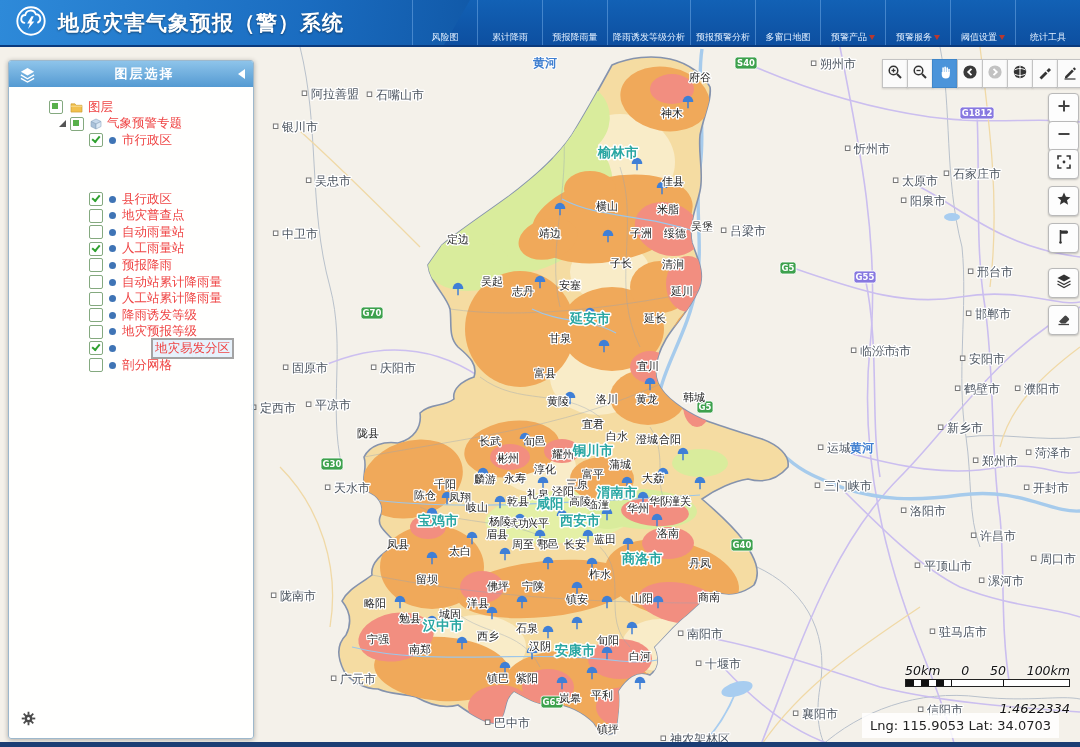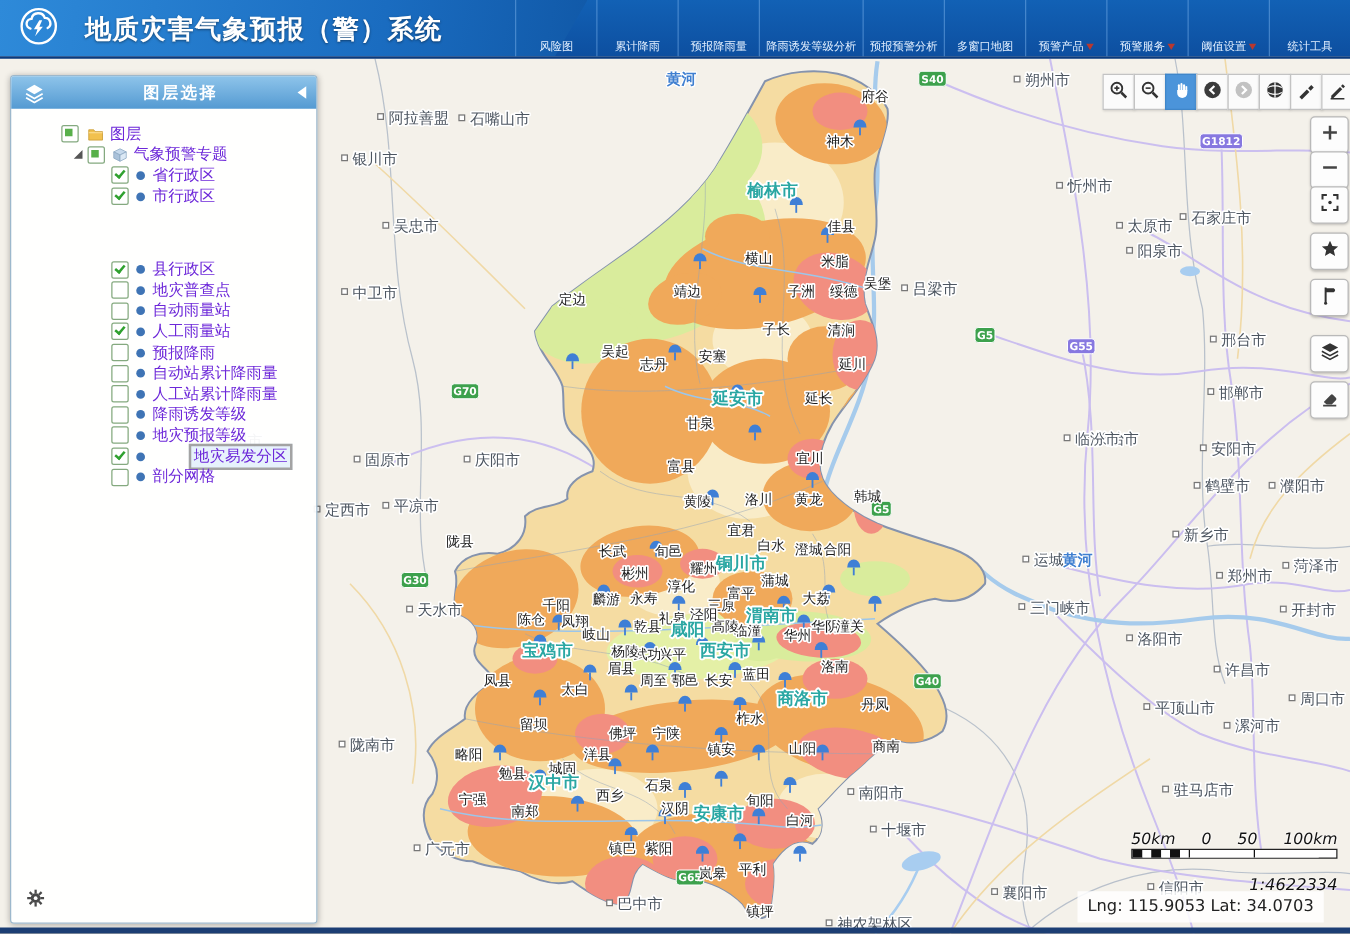--- a/index.html
+++ b/index.html
@@ -2,21 +2,21 @@
 <html><head>
 <meta charset="utf-8">
 <style>
   html,body{margin:0;padding:0;background:#222;}
   #app{position:relative;width:1080px;height:747px;overflow:hidden;
        font-family:"DejaVu Sans","Liberation Sans",sans-serif;background:#f4f1ea;}
   
   #header{position:absolute;left:0;top:0;width:1080px;height:47px;
           background:linear-gradient(180deg,#1261b5 0%,#0d4fa0 100%);
           border-bottom:2px solid #0a3a7d;box-sizing:border-box;z-index:50;}
-  #brand{position:absolute;left:0;top:0;height:45px;width:470px;display:flex;align-items:center;gap:20px;
+  #brand{position:absolute;left:0;top:0;height:45px;width:470px;display:flex;align-items:center;gap:10px;
          padding-left:14px;box-sizing:border-box;
          background:linear-gradient(100deg,#2e8ad9 0%,#1a6cc0 65%,#1159a8 100%);
          clip-path:polygon(0 0,100% 0,calc(100% - 26px) 100%,0 100%);}
   #brand h1{margin:0;color:#fff;font-size:21px;font-weight:bold;letter-spacing:1px;
             text-shadow:0 1px 2px rgba(0,0,0,.45);white-space:nowrap;}
   #topToolbar{position:absolute;right:0;top:0;height:45px;display:flex;align-items:stretch;}
   .tb-item{display:flex;flex-direction:column;align-items:center;justify-content:flex-end;
            min-width:54px;padding:2px 5px 1px 5px;border-left:1px solid rgba(130,185,240,.45);
            cursor:pointer;gap:40px;}
   .tb-item .ticon{height:24px;display:flex;align-items:center;}
@@ -35,21 +35,21 @@
   
   #layerPanel{position:absolute;left:8px;top:13px;width:244px;height:677px;
               background:rgba(255,255,255,.94);border:1px solid #9db8cc;border-radius:3px;
               box-shadow:0 1px 5px rgba(0,0,0,.3);z-index:30;}
   #panelHeader{height:26px;background:linear-gradient(180deg,#8ec4ea,#549ad2);
                display:flex;align-items:center;border-radius:2px 2px 0 0;position:relative;}
   #panelHeader .ptitle{flex:1;text-align:center;color:#fff;font-size:13px;font-weight:bold;letter-spacing:2px;}
   #collapseBtn{position:absolute;right:8px;top:8px;width:0;height:0;cursor:pointer;
                border-right:7px solid #fff;border-top:5px solid transparent;border-bottom:5px solid transparent;}
   #panelLayers{margin-left:10px;display:flex;align-items:center;}
-  #layerTree{padding:12px 0 0 0;font-size:12.5px;color:#6d28d9;}
+  #layerTree{padding:12px 0 0 0;font-size:12.5px;color:#ef4444;}
   .trow{display:flex;align-items:center;height:16.6px;}
   .cb{width:12px;height:12px;border:1px solid #84a97f;border-radius:2px;background:#fff;
       position:relative;flex:0 0 auto;cursor:pointer;}
   .cb.checked::after{content:"";position:absolute;left:2px;top:2px;width:6px;height:3px;
       border-left:2px solid #2fa12f;border-bottom:2px solid #2fa12f;transform:rotate(-50deg);}
   .cb.parent::after{content:"";position:absolute;left:2px;top:2px;width:6px;height:6px;background:#58b04a;}
   .bullet{width:7px;height:7px;border-radius:50%;background:#3f74b5;margin:0 6px 0 6px;flex:0 0 auto;}
   .tri{width:0;height:0;border-left:7px solid transparent;border-bottom:7px solid #555;
        margin-right:4px;flex:0 0 auto;}
   .tlabel2{white-space:nowrap;}
@@ -686,25 +686,20 @@
             <svg width="12" height="12" viewBox="0 0 12 12" style="margin:0 5px 0 6px">
               <path d="M6,1 L11,3.5 6,6 1,3.5 Z" fill="#c6d9ec" stroke="#8aa5c0" stroke-width="0.6"></path>
               <path d="M1,3.5 V8.5 L6,11 V6 Z" fill="#aac2da" stroke="#8aa5c0" stroke-width="0.6"></path>
               <path d="M11,3.5 V8.5 L6,11 V6 Z" fill="#dcE9f5" stroke="#8aa5c0" stroke-width="0.6"></path>
             </svg>
             <span class="tlabel2">气象预警专题</span>
           </div>
           <div class="trow" style="padding-left: 80px;">
             <span class="cb checked"></span>
             <span class="bullet"></span>
-            <span class="tlabel2">省行政区</span>
-          </div>
-          <div class="trow" style="padding-left: 80px;">
-            <span class="cb checked"></span>
-            <span class="bullet"></span>
             <span class="tlabel2">市行政区</span>
           </div>
           <div class="trow" style="padding-left: 80px; margin-top: 42px;">
             <span class="cb checked"></span>
             <span class="bullet"></span>
             <span class="tlabel2">县行政区</span>
           </div>
           <div class="trow" style="padding-left: 80px;">
             <span class="cb"></span>
             <span class="bullet"></span>

